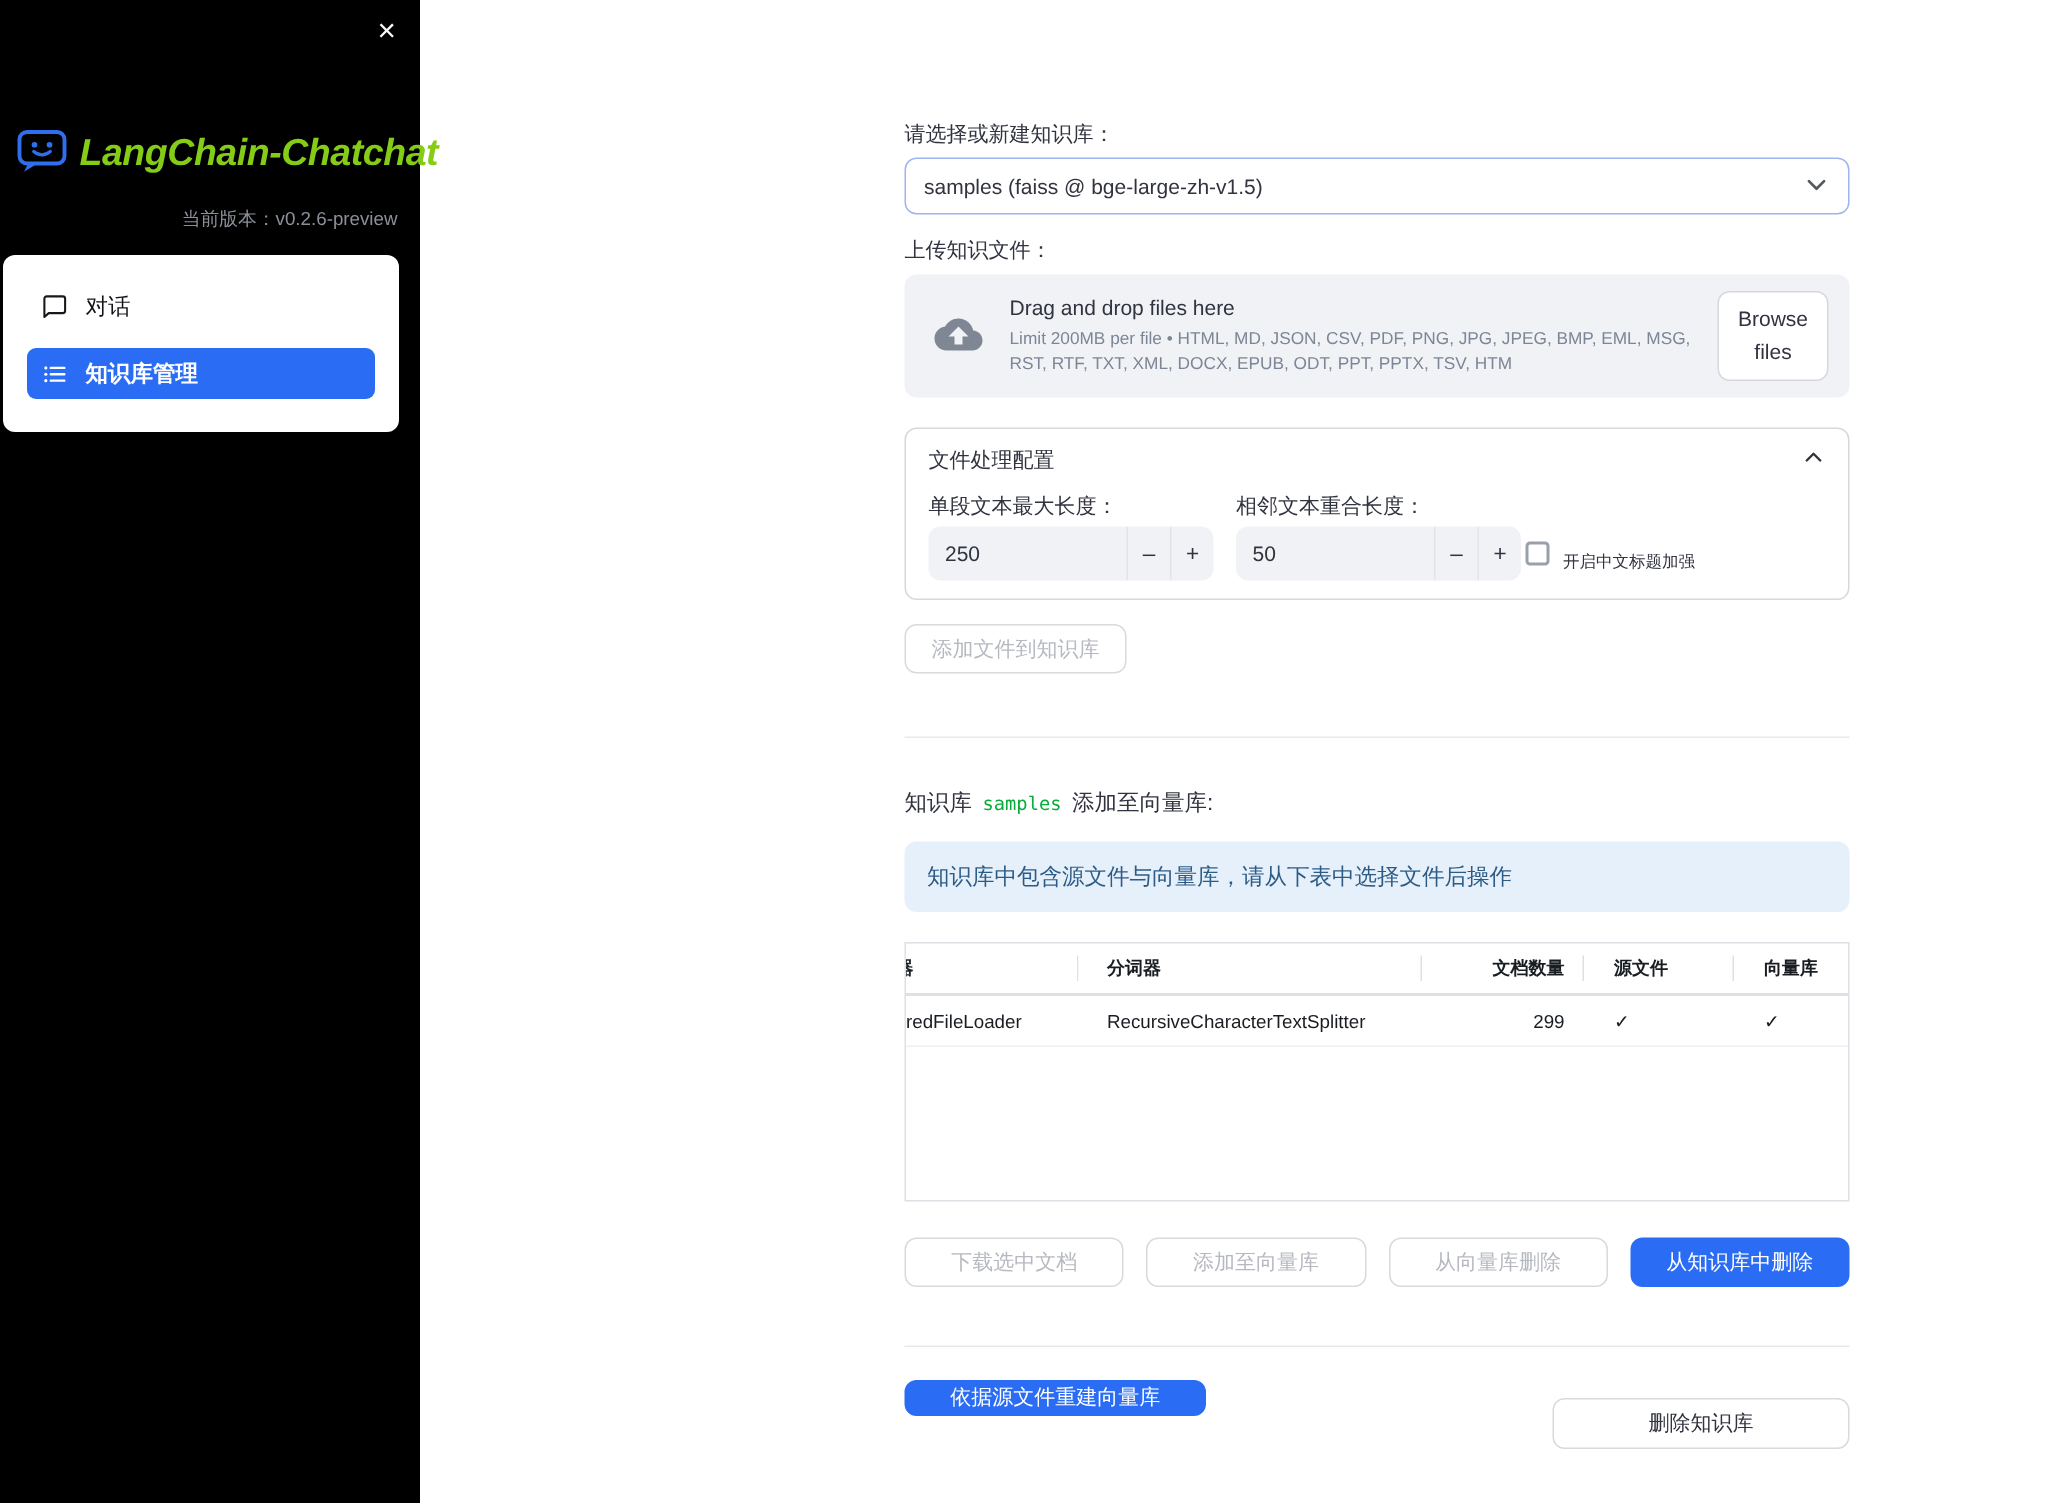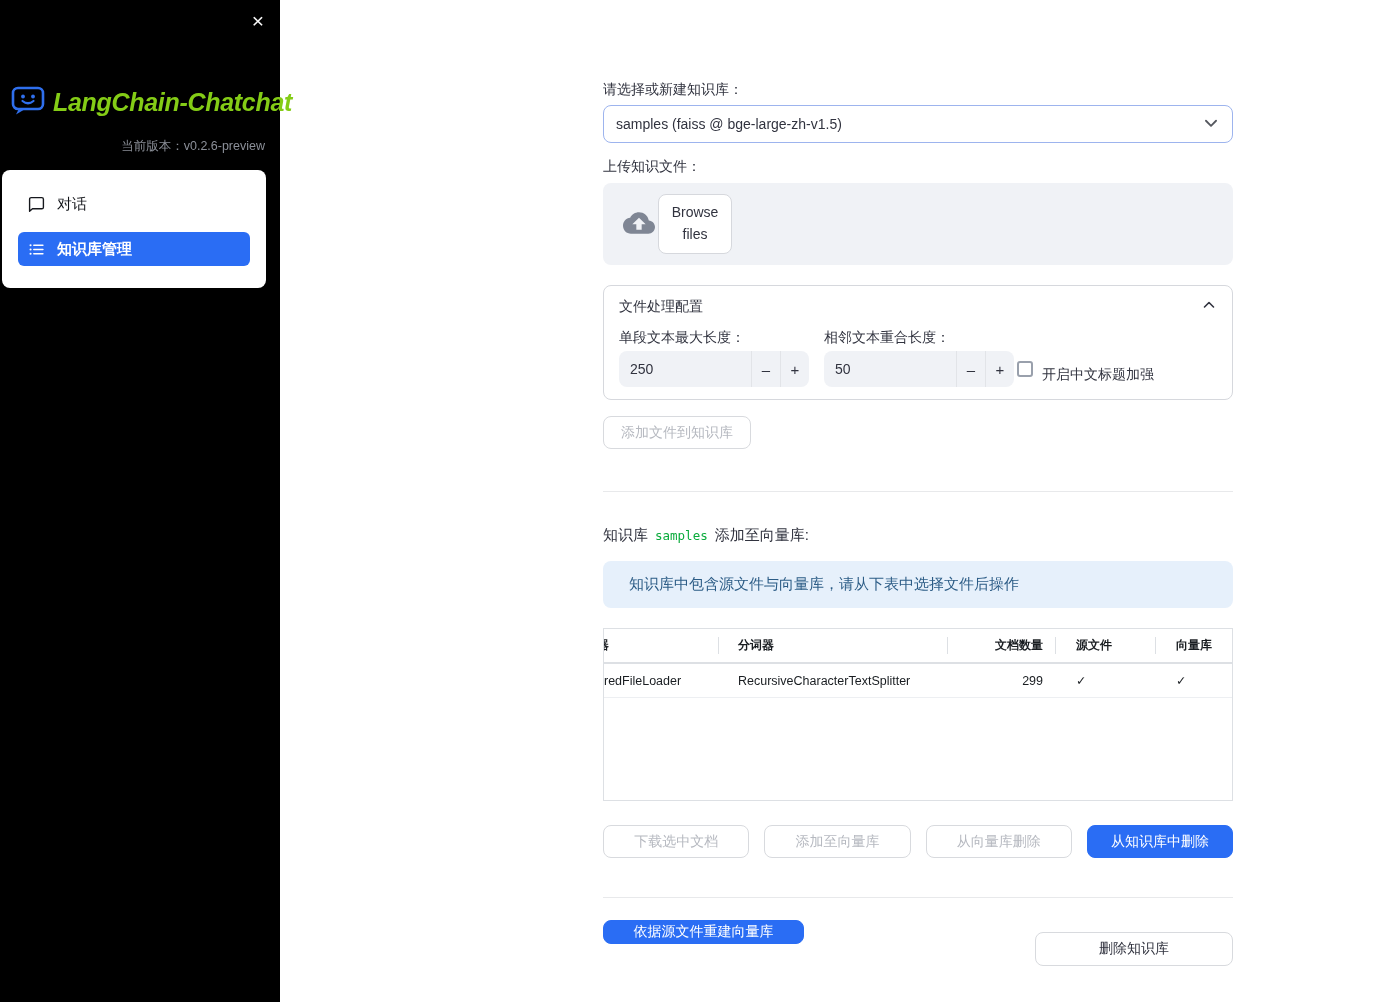--- a/index.html
+++ b/index.html
@@ -66,40 +66,40 @@
     position:absolute; top:65px; height:36px; width:190px; background:#f0f2f6;
     border-radius:8px; display:flex; align-items:stretch; overflow:hidden;
   }
   .num-value { flex:1; display:flex; align-items:center; padding-left:11px; font-size:14px; color:#31333f; }
   .step-btn {
     width:29px; background:none; border:none; border-left:1px solid rgba(49,51,63,0.07);
     font-size:15px; color:#31333f; cursor:pointer; font-family:inherit;
   }
   .checkbox-row { position:absolute; left:413px; top:65px; height:36px; display:flex; align-items:center; gap:9px; }
   .cb-box { width:16px; height:16px; border:2px solid #99a0ac; border-radius:3px; background:#fff; cursor:pointer; flex:none; }
-  .cb-label { font-size:14px; color:#31333f;margin-top:11px; }
+  .cb-label { font-size:11px; color:#31333f;margin-top:11px; }
 
   .btn {
     display:flex; align-items:center; justify-content:center; border-radius:8px;
     font-size:14px; cursor:pointer; font-family:inherit; white-space:nowrap;text-align:right;
   }
   .btn.disabled { background:#fff; border:1px solid #d8dade; color:#b6b9c0; cursor:default; }
   .btn.primary  { background:#2a6df4; border:1px solid #2a6df4; color:#fff; }
   .btn.secondary{ background:#fff; border:1px solid #d8dade; color:#31333f; }
 
   .add-btn { position:absolute; top:416px; left:0; height:33px; padding:0 17px; }
 
   .divider { position:absolute; left:0; width:630px; height:1px; background:#e8e9eb; }
 
   .files-line { position:absolute; top:526px; left:0; display:flex; align-items:baseline; gap:7px; font-size:15px; color:#31333f; }
   .code { font-family:"DejaVu Sans Mono","Liberation Mono",monospace; font-size:12.5px; color:#09ab3b; }
 
   .info-box {
     position:absolute; top:561px; left:0; width:630px; height:47px; background:#e6f0fb;
-    border-radius:8px; display:flex; align-items:center; padding:0 26px;
+    border-radius:8px; display:flex; align-items:center; padding:0 15px;
     font-size:15px; color:#2c5c86;
   }
 
   .grid { position:absolute; top:628px; left:0; width:630px; height:173px; border:1px solid #dde0e4; background:#fff; color:#191d21; }
   .t-head { display:flex; height:35px; border-bottom:2px solid #dde0e4; font-weight:700; font-size:12px; }
   .t-head > div { position:relative; display:flex; align-items:center; height:100%; }
   .t-head > div:not(:last-child)::after {
     content:""; position:absolute; right:0; top:8px; bottom:8px; width:1px; background:#dde0e4;
   }
   .t-row { display:flex; height:34px; align-items:center; border-bottom:1px solid #edeff2; font-size:12.5px; }
@@ -177,20 +177,24 @@
     </div>
 
     <div class="field-label" style="top:158px">上传知识文件：</div>
 
     <div class="dropzone">
       <span>
         <svg width="38" height="32" viewBox="0 0 24 24">
           <path fill-rule="evenodd" fill="#7f8694" d="M19.35 10.04C18.67 6.59 15.64 4 12 4 9.11 4 6.6 5.64 5.35 8.04 2.34 8.36 0 10.91 0 14c0 3.31 2.69 6 6 6h13c2.76 0 5-2.24 5-5 0-2.64-2.05-4.78-4.65-4.96zM14 13v4h-4v-4H7l5-5 5 5h-3z"></path>
         </svg>
       </span>
+      <div class="dz-text">
+        <div class="dz-title">Drag and drop files here</div>
+        <div class="dz-hint">Limit 200MB per file • HTML, MD, JSON, CSV, PDF, PNG, JPG, JPEG, BMP, EML, MSG, RST, RTF, TXT, XML, DOCX, EPUB, ODT, PPT, PPTX, TSV, HTM</div>
+      </div>
       <button class="browse-btn">Browse files</button>
     </div>
 
     <section class="expander">
       <div class="exp-header">
         <span>文件处理配置</span>
         <span>
           <svg width="16" height="16" viewBox="0 0 16 16">
             <path d="M3.5 10 L8 5.5 L12.5 10" stroke="#31333f" stroke-width="1.6" fill="none" stroke-linecap="round" stroke-linejoin="round"></path>
           </svg>

